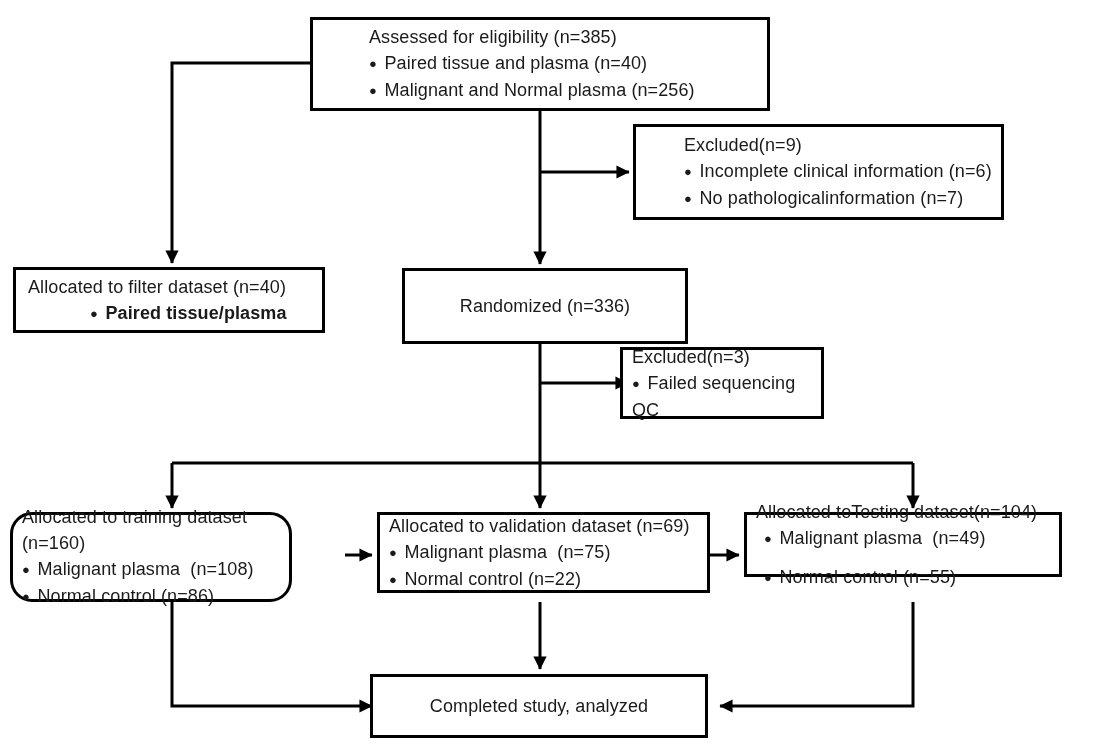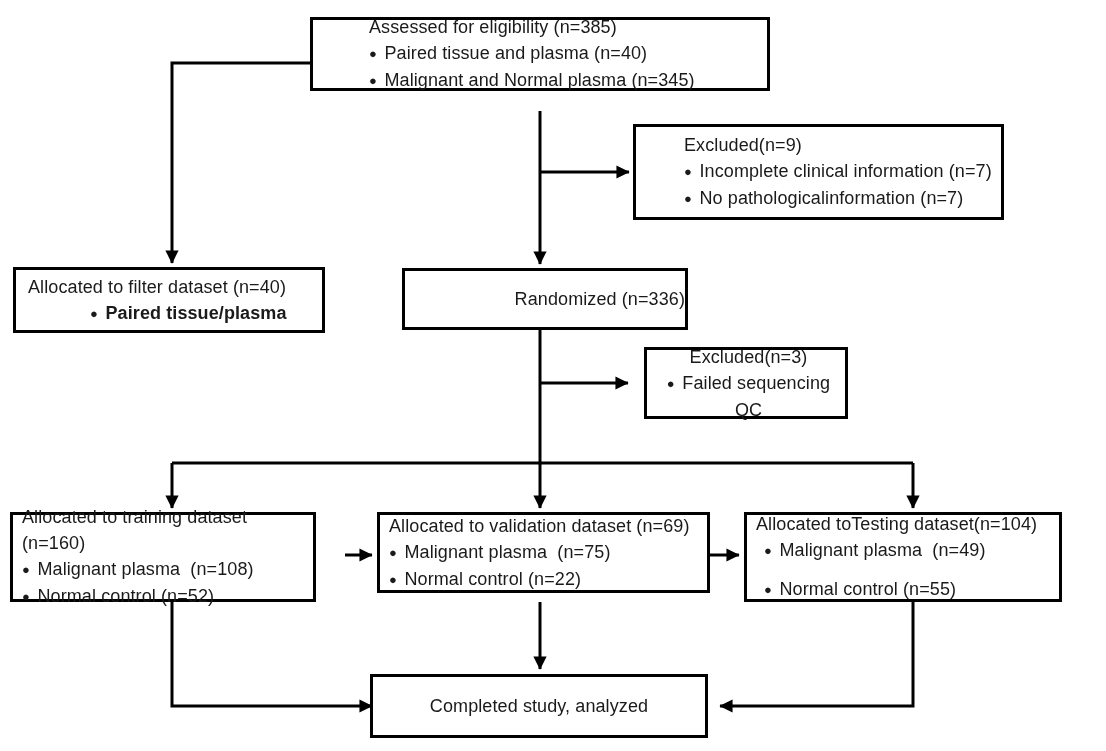--- a/index.html
+++ b/index.html
@@ -72,59 +72,59 @@
     <path d="M540,330 V508" marker-end="url(#arrow)"></path>
     <path d="M172,463 V508" marker-end="url(#arrow)"></path>
     <path d="M913,463 V508" marker-end="url(#arrow)"></path>
     <path d="M345,555 H372" marker-end="url(#arrow)"></path>
     <path d="M710,555 H739" marker-end="url(#arrow)"></path>
     <path d="M172,602 V706 H372" marker-end="url(#arrow)"></path>
     <path d="M540,602 V669" marker-end="url(#arrow)"></path>
     <path d="M913,602 V706 H720" marker-end="url(#arrow)"></path>
   </svg>
 
-  <div class="box pad-lg" style="left:310px; top:17px; width:460px; height:74px;">
+  <div class="box pad-lg" style="left:310px; top:17px; width:460px; height:94px;">
     <div class="line">Assessed for eligibility (n=385)</div>
     <div class="line bullet">Paired tissue and plasma (n=40)</div>
-    <div class="line bullet">Malignant and Normal plasma (n=345)</div>
+    <div class="line bullet">Malignant and Normal plasma (n=256)</div>
   </div>
 
   <div class="box pad-sm" style="left:633px; top:124px; width:371px; height:96px;padding-left:48px;">
     <div class="line">Excluded(n=9)</div>
-    <div class="line bullet">Incomplete clinical information (n=7)</div>
+    <div class="line bullet">Incomplete clinical information (n=6)</div>
     <div class="line bullet">No pathologicalinformation (n=7)</div>
   </div>
 
   <div class="box pad-md" style="left:13px; top:267px; width:312px; height:66px;">
     <div class="line">Allocated to filter dataset (n=40)</div>
     <div class="line bullet" style="padding-left:62px;font-weight:bold;">Paired tissue/plasma</div>
   </div>
 
-  <div class="box center-text" style="left:402px; top:268px; width:286px; height:62px;align-items:flex-end;">
+  <div class="box center-text" style="left:402px; top:268px; width:286px; height:76px;">
     <div class="line">Randomized (n=336)</div>
   </div>
 
-  <div class="box pad-sm" style="left:644px; top:347px; width:204px; height:72px;text-align:center;">
+  <div class="box pad-sm" style="left:620px; top:347px; width:204px; height:72px;">
     <div class="line">Excluded(n=3)</div>
     <div class="line bullet">Failed sequencing QC</div>
   </div>
 
-  <div class="box pad-sm" style="left:10px; top:512px; width:306px; height:90px;">
+  <div class="box pad-sm" style="left:10px; top:512px; width:282px; height:90px;border-radius:22px;">
     <div class="line">Allocated to training dataset (n=160)</div>
     <div class="line bullet">Malignant plasma  (n=108)</div>
-    <div class="line bullet">Normal control (n=52)</div>
+    <div class="line bullet">Normal control (n=86)</div>
   </div>
 
   <div class="box pad-sm" style="left:377px; top:512px; width:333px; height:81px;">
     <div class="line">Allocated to validation dataset (n=69)</div>
     <div class="line bullet">Malignant plasma  (n=75)</div>
     <div class="line bullet">Normal control (n=22)</div>
   </div>
 
-  <div class="box pad-sm" style="left:744px; top:512px; width:318px; height:90px;">
+  <div class="box pad-sm" style="left:744px; top:512px; width:318px; height:65px;">
     <div class="line">Allocated toTesting dataset(n=104)</div>
     <div class="line bullet" style="padding-left:8px;">Malignant plasma  (n=49)</div>
     <div class="line bullet" style="padding-left:8px;margin-top:12px;">Normal control (n=55)</div>
   </div>
 
   <div class="box center-text" style="left:370px; top:674px; width:338px; height:64px;">
     <div class="line">Completed study, analyzed</div>
   </div>
 
 </div>

